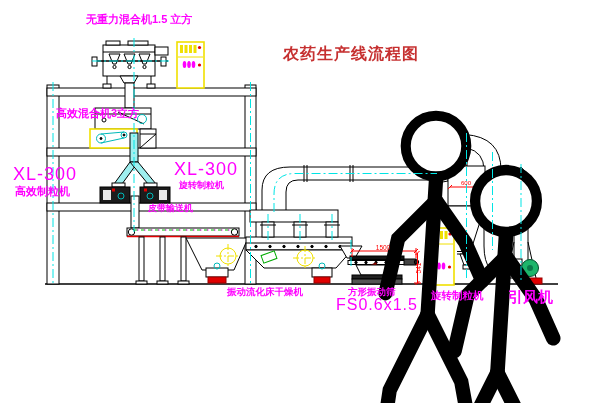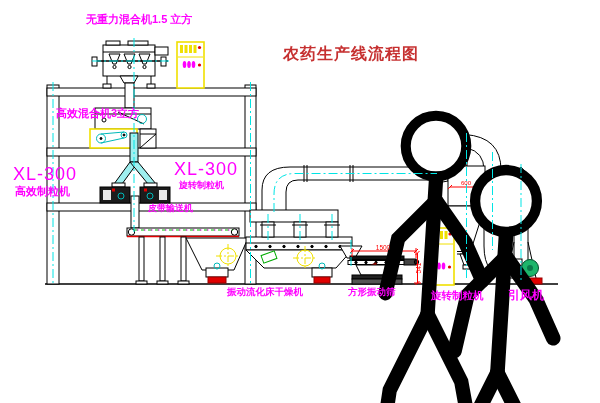--- a/index.html
+++ b/index.html
@@ -294,16 +294,17 @@
 
 <div class="lbl cjk" style="left:86px;top:14px;font-size:11px;">无重力混合机1.5 立方</div>
 <div class="lbl cjk" style="left:56px;top:108px;font-size:11px;text-align:center;">高效混合机3立方</div>
 <div class="lbl model" style="left:13px;top:165px;font-size:18px;">XL-300</div>
 <div class="lbl cjk" style="left:15px;top:186px;font-size:11px;">高效制粒机</div>
 <div class="lbl model" style="left:174px;top:160px;font-size:18px;">XL-300</div>
 <div class="lbl cjk" style="left:179px;top:181px;font-size:9px;">旋转制粒机</div>
 <div class="lbl cjk" style="left:148px;top:204px;font-size:9px;">皮带输送机</div>
 <div class="lbl cjk" style="left:227px;top:287px;font-size:9.5px;">振动流化床干燥机</div>
 <div class="lbl cjk" style="left:340px;top:287px;font-size:9.5px;margin-left:8px;">方形振动筛</div>
+<div class="lbl model" style="left:336px;top:297px;font-size:16px;">FS0.6x1.5</div>
 <div class="lbl cjk" style="left:431px;top:290px;font-size:10.5px;">旋转制粒机</div>
-<div class="lbl cjk" style="left:508px;top:289px;font-size:12px;">引风机</div>
+<div class="lbl cjk" style="left:508px;top:289px;font-size:15px;">引风机</div>
 
 </div>
 
 </body></html>

